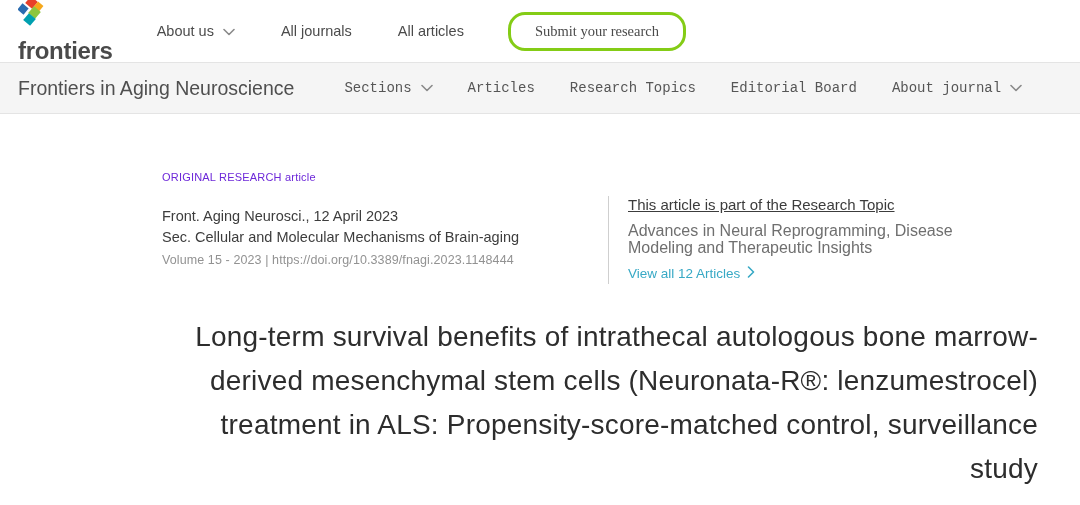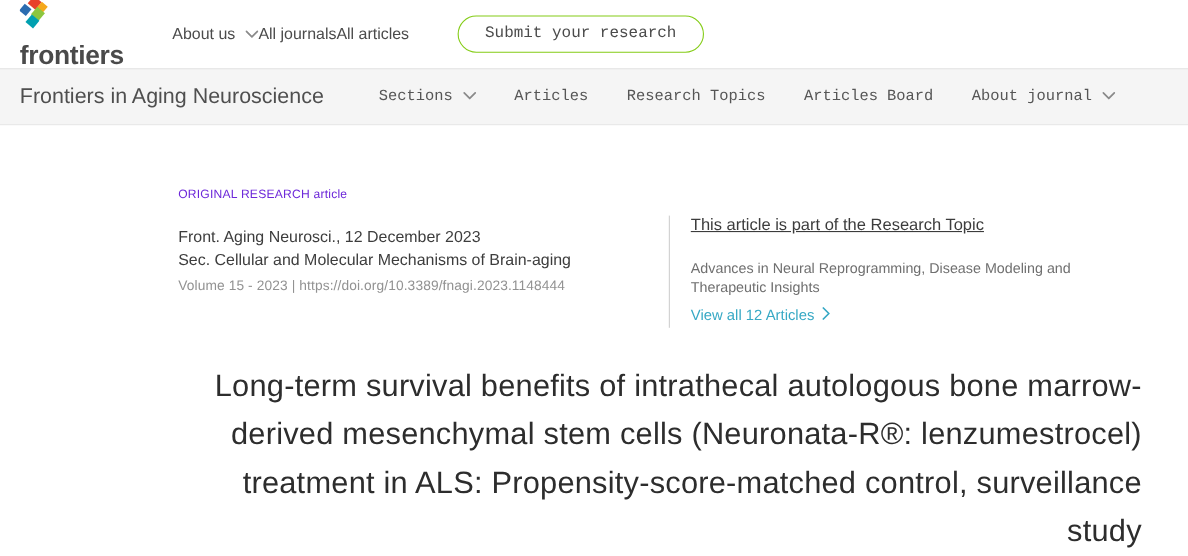--- a/index.html
+++ b/index.html
@@ -29,40 +29,41 @@
   .wordmark {
     font-size: 24px;
     font-weight: bold;
     color: #4a4a4a;
     letter-spacing: -0.3px;
   }
   .top-links {
     display: flex;
     align-items: center;
     margin-left: 44px;
+    gap: 46px;
   }
   .nav-link {
     font-size: 14.5px;
     color: #4b4b4b;
     text-decoration: none;
     cursor: pointer;
     display: flex;
     align-items: center;
     gap: 9px;
     white-space: nowrap;
   }
   .pill-button {
     margin-left: 44px;
-    border: 1px solid #84cc16;
+    border: 3px solid #84cc16;
     border-radius: 17px;
     background: #ffffff;
     padding: 8px 24px;
     font-size: 14.5px;
     color: #4b4b4b;
-    font-family: Liberation Mono, monospace;
+    font-family: Liberation Serif, serif;
     cursor: pointer;
     white-space: nowrap;
   }
 
   
   .journal-bar {
     height: 52px;
     background: #f5f5f5;
     border-top: 1px solid #e4e4e4;
     border-bottom: 1px solid #e4e4e4;
@@ -124,22 +125,22 @@
     padding-left: 19px;
     width: 410px;
     padding-bottom: 2px;
   }
   .topic-heading {
     font-size: 15px;
     color: #3c3c3c;
     text-decoration: underline;
   }
   .topic-title {
-    margin-top: 22px;
-    font-size: 13px;
+    margin-top: 9px;
+    font-size: 16px;
     color: #6f6f6f;
     line-height: 17px;
     max-width: 392px;
   }
   .topic-link {
     margin-top: 10px;
     display: inline-flex;
     align-items: flex-end;
     gap: 7px;
     font-size: 13.5px;
@@ -206,40 +207,40 @@
           </svg>
       </span>
     </a>
     <a class="nav-link">
       <span>Articles</span>
     </a>
     <a class="nav-link">
       <span>Research Topics</span>
     </a>
     <a class="nav-link">
-      <span>Articles Board</span>
+      <span>Editorial Board</span>
     </a>
     <a class="nav-link">
       <span>About journal</span>
       <span class="chev">
         <svg width="12" height="8" viewBox="0 0 12 8">
             <polyline points="1,1.5 6,6.5 11,1.5" fill="none" stroke="#8a8a8a" stroke-width="1.6" stroke-linecap="round" stroke-linejoin="round"></polyline>
           </svg>
       </span>
     </a>
   </nav>
 </div>
 
 <main class="main">
   <div class="meta-row">
 
     <div class="meta-left">
       <div class="article-type">ORIGINAL RESEARCH article</div>
       <div class="citation-block">
-        <div class="citation-line">Front. Aging Neurosci., 12 December 2023</div>
+        <div class="citation-line">Front. Aging Neurosci., 12 April 2023</div>
         <div class="citation-line">Sec. Cellular and Molecular Mechanisms of Brain-aging</div>
         <div class="volume-line">Volume 15 - 2023 | https://doi.org/10.3389/fnagi.2023.1148444</div>
       </div>
     </div>
 
     <div class="topic-box">
       <div class="topic-heading">This article is part of the Research Topic</div>
       <div class="topic-title">Advances in Neural Reprogramming, Disease Modeling and Therapeutic Insights</div>
       <a class="topic-link">
         <span>View all 12 Articles</span>

